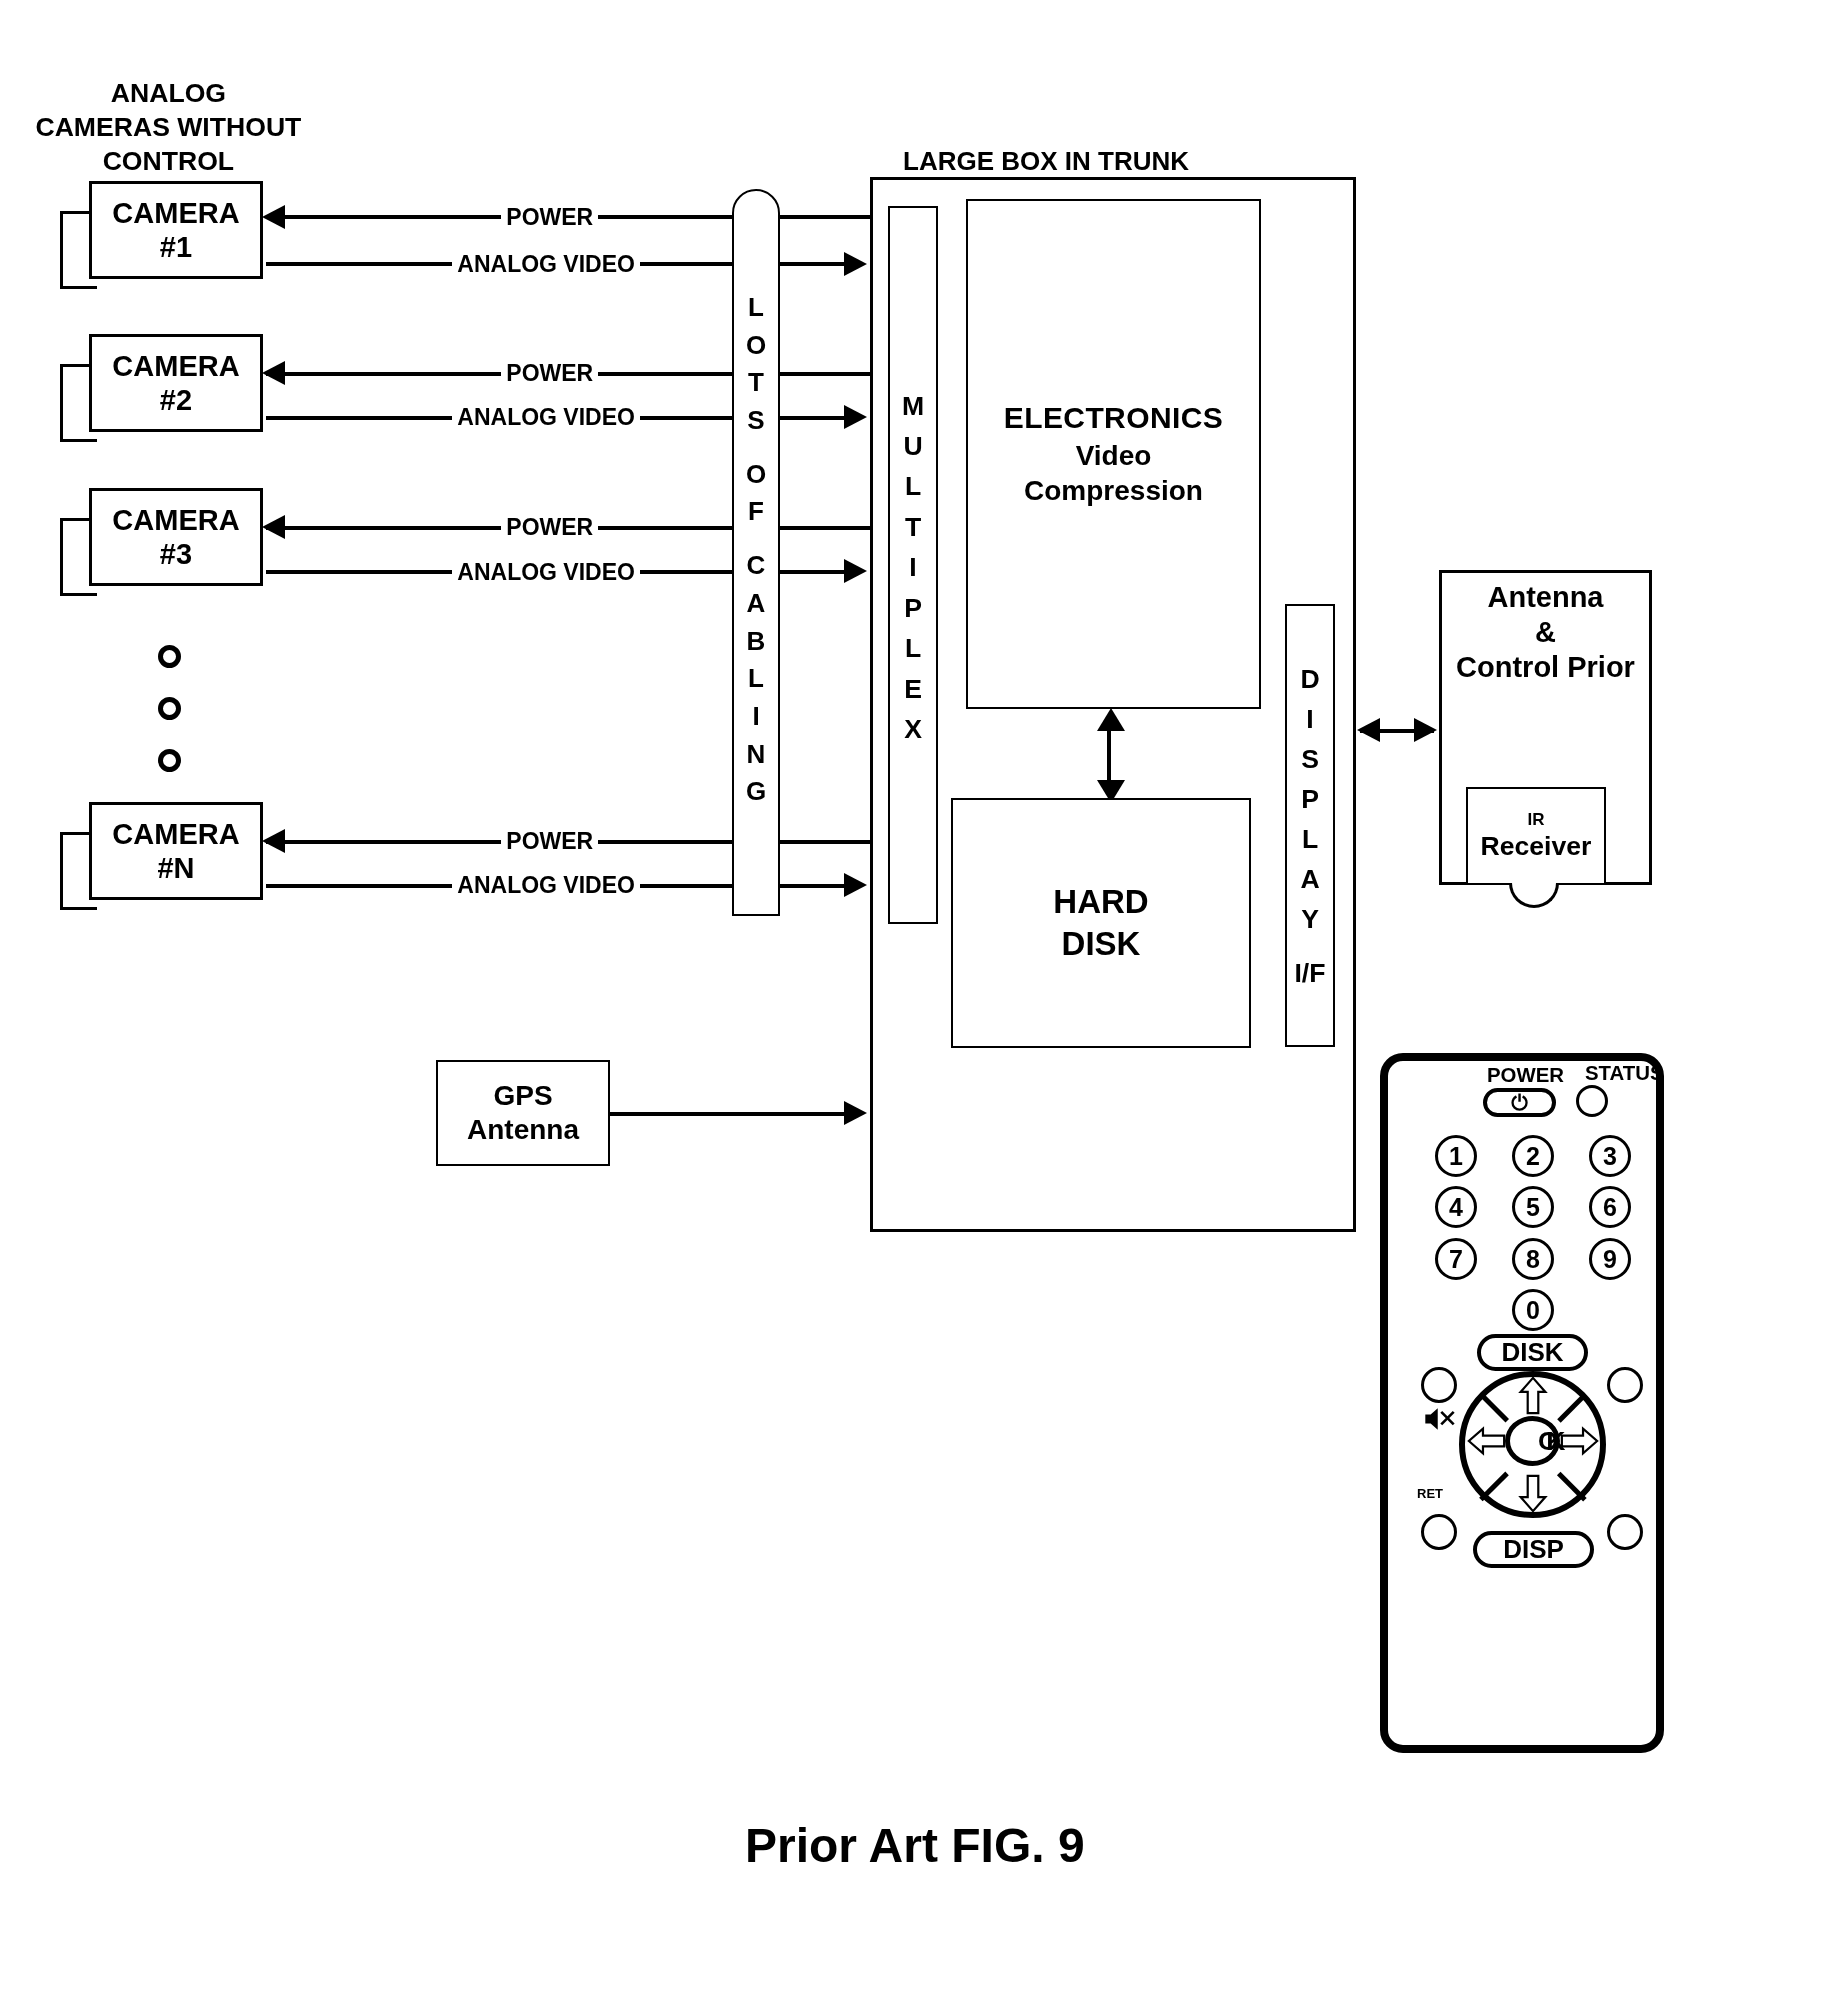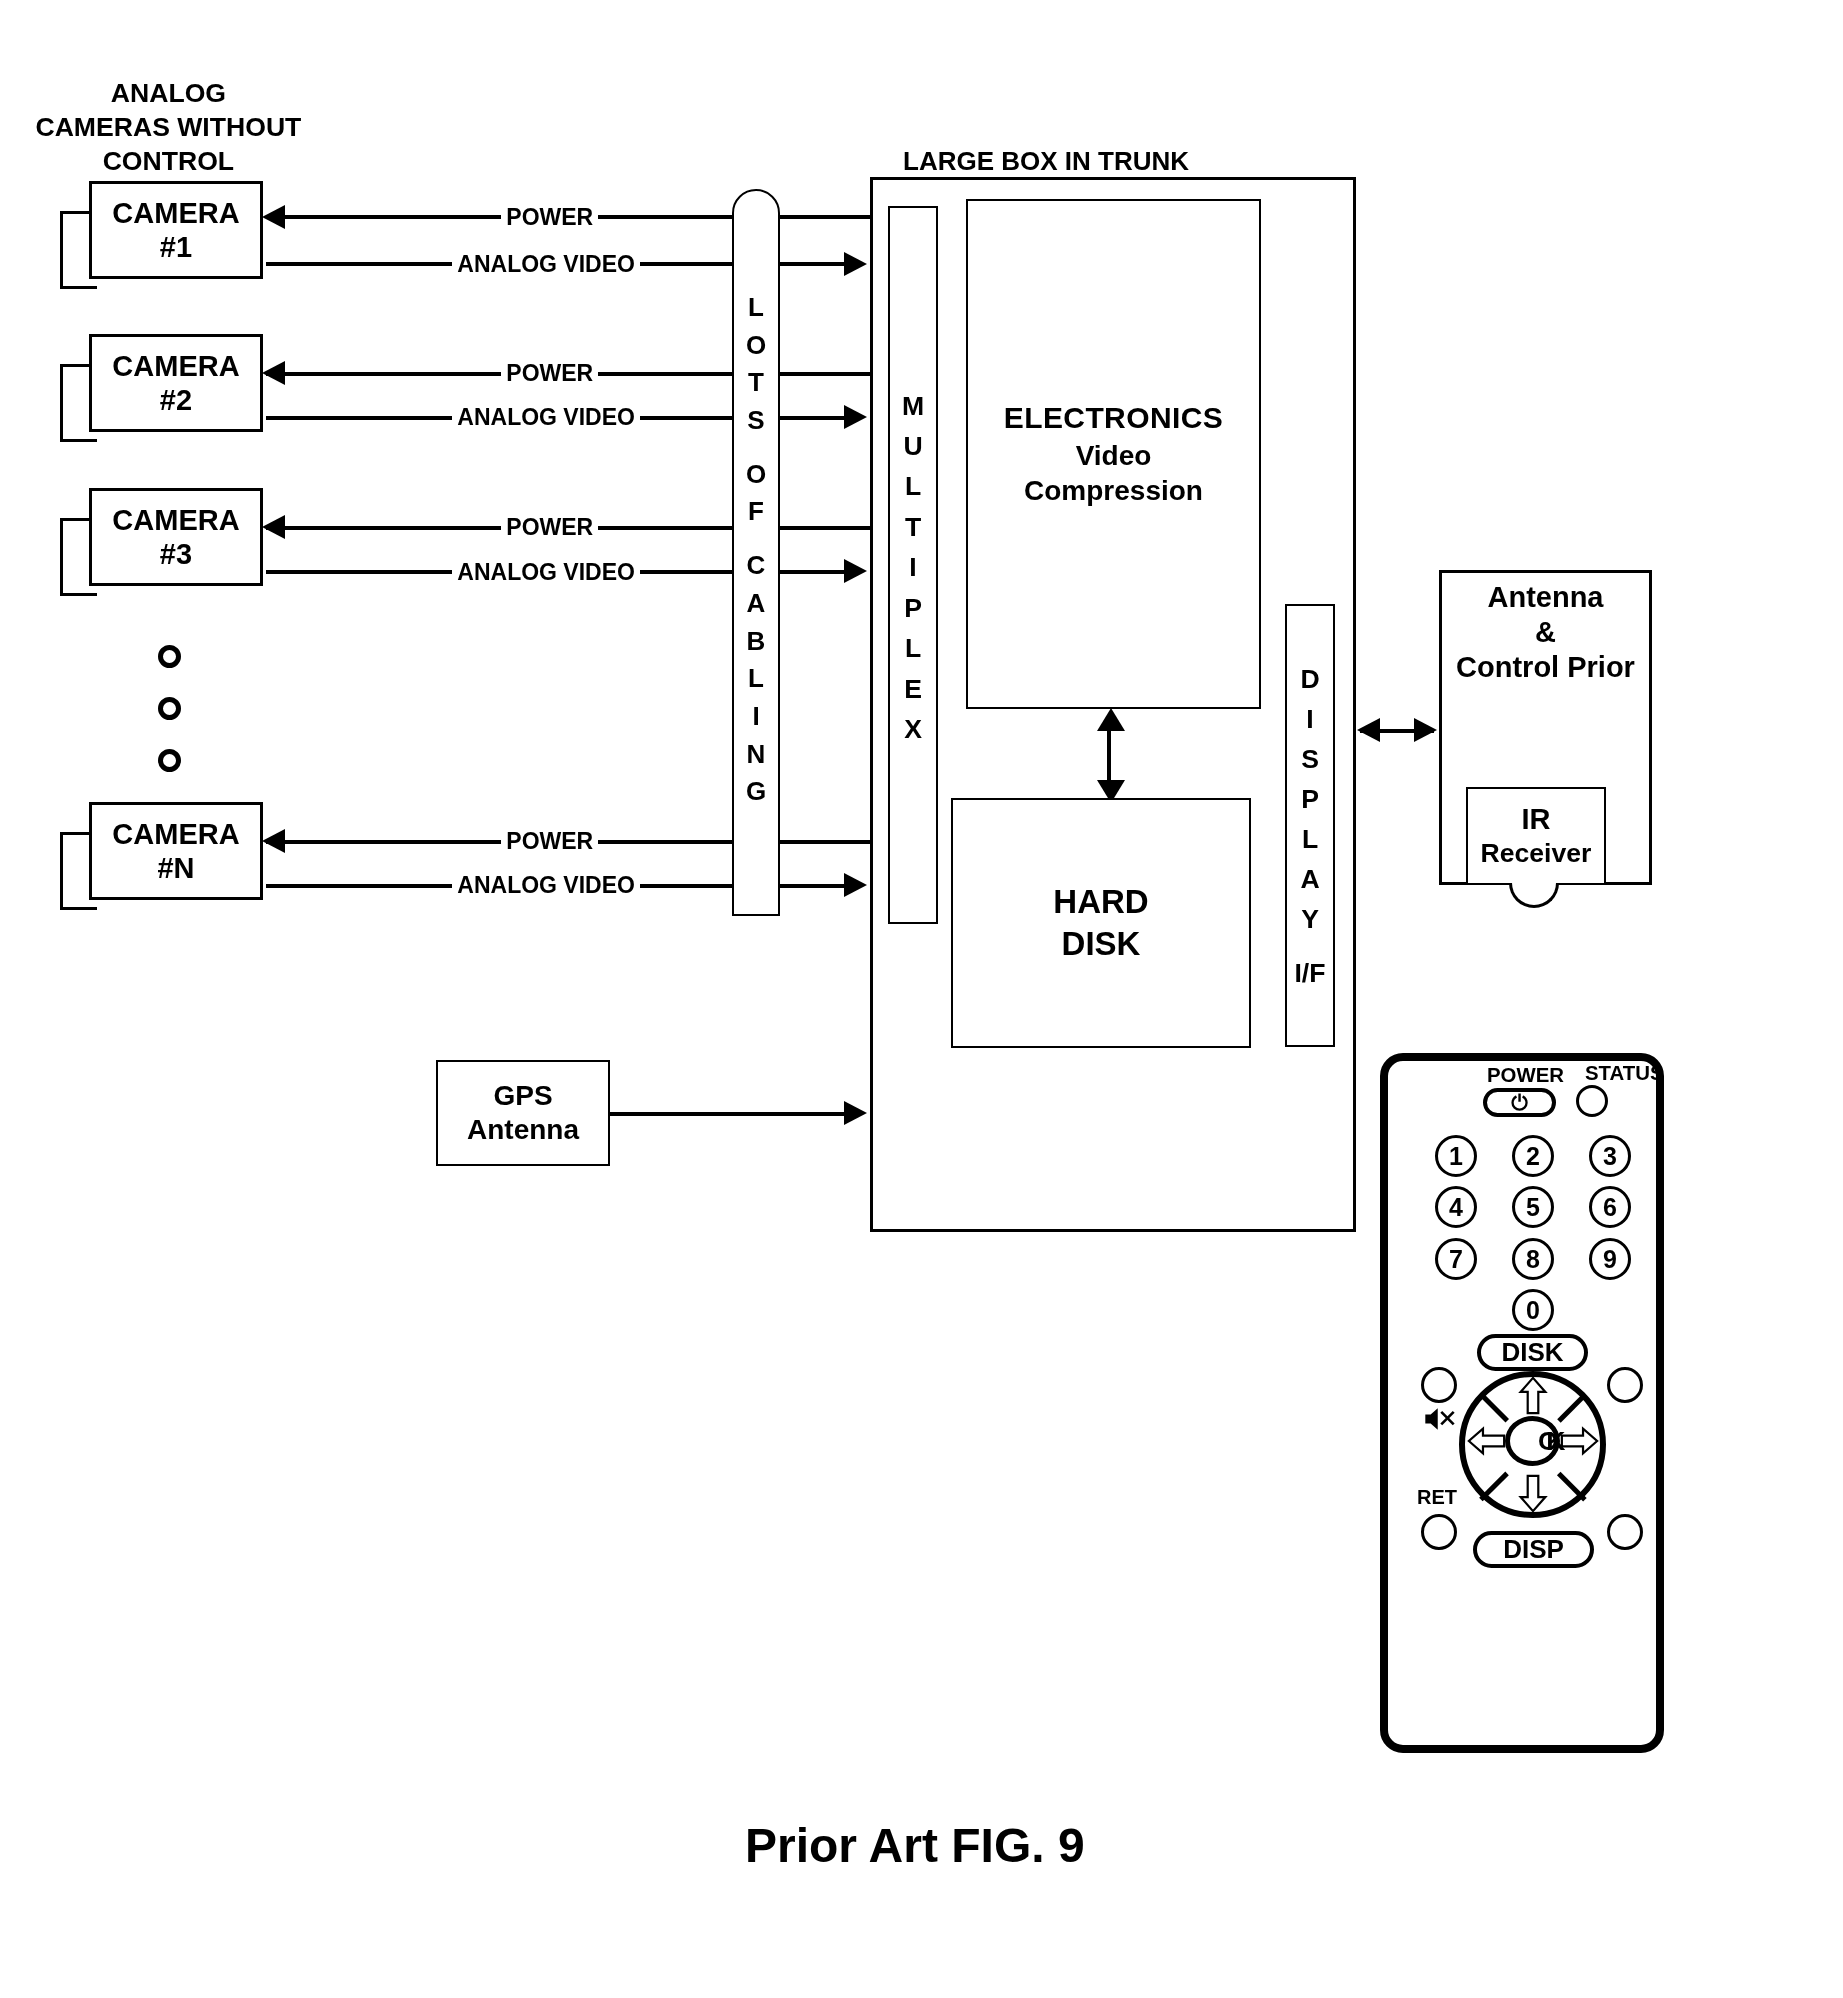--- a/index.html
+++ b/index.html
@@ -192,21 +192,21 @@
 <div class="hline" style="left:610px;top:1112px;width:241px;"></div>
 <div class="arrowR" style="left:844px;top:1101px;"></div>
 
 <div class="box" style="left:1439px;top:570px;width:213px;height:315px;"></div>
 <div class="abs ctr col" style="left:1430px;top:581px;width:231px;">
   <div style="font-weight:bold;font-size:29px;">Antenna</div>
   <div style="font-weight:bold;font-size:29px;margin-top:1.8px;">&amp;</div>
   <div style="font-weight:bold;font-size:29px;margin-top:1.8px;">Control Prior</div>
 </div>
 <div class="box thin ctr col" style="left:1466px;top:787px;width:140px;height:98px;">
-  <div style="font-weight:bold;font-size:29px;">IR</div>
+  <div style="font-weight:bold;font-size:17px;">IR</div>
   <div style="font-weight:bold;font-size:26.6px;margin-top:1.8px;">Receiver</div>
 </div>
 
 <div class="abs" style="left:1509px;top:883px;width:50px;height:25px;border:3.5px solid #000;border-top:none;
             border-radius:0 0 35px 35px;background:#fff;box-sizing:border-box;"></div>
 
 <div class="hline" style="left:1360px;top:729px;width:74px;"></div>
 <div class="arrowL" style="left:1357px;top:718px;"></div>
 <div class="arrowR" style="left:1414px;top:718px;"></div>
 
@@ -257,21 +257,21 @@
 <div class="rbtn" style="left:1421px;top:1367px;width:36px;height:36px;"></div>
 <div class="rbtn" style="left:1607px;top:1367px;width:36px;height:36px;"></div>
 <div class="rbtn" style="left:1421px;top:1514px;width:36px;height:36px;"></div>
 <div class="rbtn" style="left:1607px;top:1514px;width:36px;height:36px;"></div>
 
 <svg class="abs" style="left:1420px;top:1403px;width:39px;height:32px;" viewBox="0 0 44 36">
   <polygon points="6,13 12,13 20,6 20,30 12,23 6,23" fill="#000"></polygon>
   <line x1="24" y1="10" x2="38" y2="24" stroke="#000" stroke-width="3"></line>
   <line x1="38" y1="10" x2="24" y2="24" stroke="#000" stroke-width="3"></line>
 </svg>
-<div class="abs" style="left:1417px;top:1486px;font-weight:bold;font-size:20px;">RET</div>
+<div class="abs" style="left:1417px;top:1486px;font-weight:bold;font-size:13px;">RET</div>
 
 <div class="dpad-ring" style="left:1459px;top:1371px;width:147px;height:147px;"></div>
 
 <div class="spoke" style="left:1481px;top:1392px;width:37px;transform:rotate(45deg);"></div>
 <div class="spoke" style="left:1585px;top:1392px;width:37px;transform:rotate(135deg);"></div>
 <div class="spoke" style="left:1481px;top:1497px;width:37px;transform:rotate(-45deg);"></div>
 <div class="spoke" style="left:1585px;top:1497px;width:37px;transform:rotate(-135deg);"></div>
 
 <svg class="abs" style="left:1518px;top:1376px;width:30px;height:39px;" viewBox="0 0 34 44">
   <polygon points="17,2 31,18 23,18 23,42 11,42 11,18 3,18" fill="#fff" stroke="#000" stroke-width="2.5"></polygon>

